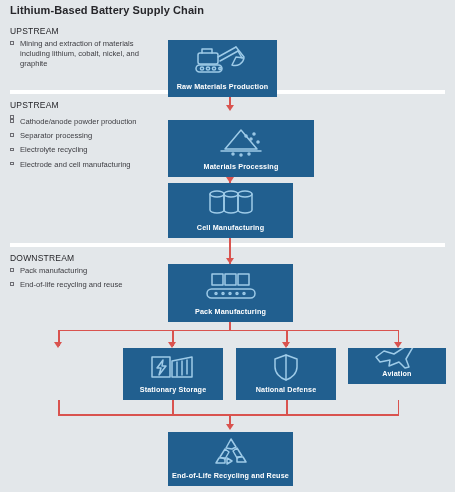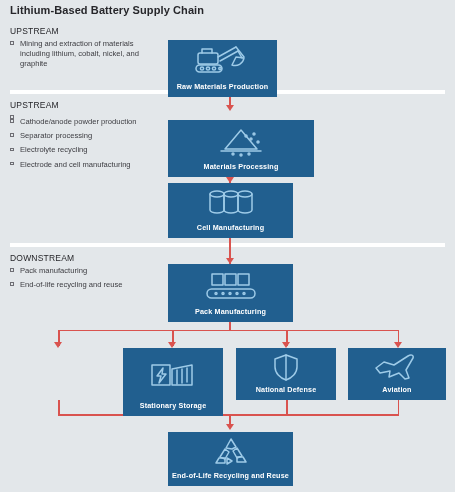--- a/index.html
+++ b/index.html
@@ -229,21 +229,21 @@
         <circle cx="20" cy="22.5" r="1"></circle>
         <circle cx="27" cy="22.5" r="1"></circle>
         <circle cx="34" cy="22.5" r="1"></circle>
         <circle cx="41" cy="22.5" r="1"></circle>
       </svg>
     </div>
     <div class="lbl">Pack Manufacturing</div>
   </div>
 
 
-  <div class="node" style="left:123px;top:348px;width:100px;height:68px;">
+  <div class="node" style="left:123px;top:348px;width:100px;height:52px;">
     <div class="ico">
       <svg width="48" height="26" viewBox="0 0 48 26">
         <rect x="3" y="3" width="18" height="20"></rect>
         <path d="M14 6 L8 14 L12 14 L10 21 L17 12 L13 12 Z"></path>
         <path d="M23 23 L23 7 L43 3 L43 23 Z"></path>
         <path d="M28 22 L28 8"></path>
         <path d="M33 21 L33 7"></path>
         <path d="M38 20 L38 6"></path>
       </svg>
     </div>
@@ -253,21 +253,21 @@
   <div class="node" style="left:236px;top:348px;width:100px;height:52px;justify-content:center;">
     <div class="ico">
       <svg width="28" height="28" viewBox="0 0 28 28">
         <path d="M14 2 L25 6 L25 14 C25 20 20 25 14 27 C8 25 3 20 3 14 L3 6 Z"></path>
         <path d="M14 2 L14 27"></path>
       </svg>
     </div>
     <div class="lbl">National Defense</div>
   </div>
 
-  <div class="node" style="left:348px;top:348px;width:98px;height:52px;align-items:flex-end;">
+  <div class="node" style="left:348px;top:348px;width:98px;height:36px;align-items:flex-end;">
     <div class="ico">
       <svg width="46" height="26" viewBox="0 0 46 26">
         <path d="M2 14 L10 8 L20 11 L34 2 C37 0 40 1 39 4 L32 16 L35 24 L31 25 L25 19 L15 23 L16 17 L6 19 Z"></path>
       </svg>
     </div>
     <div class="lbl">Aviation</div>
   </div>
 
   <div class="node" style="left:168px;top:432px;width:125px;height:54px;">
     <div class="ico">

